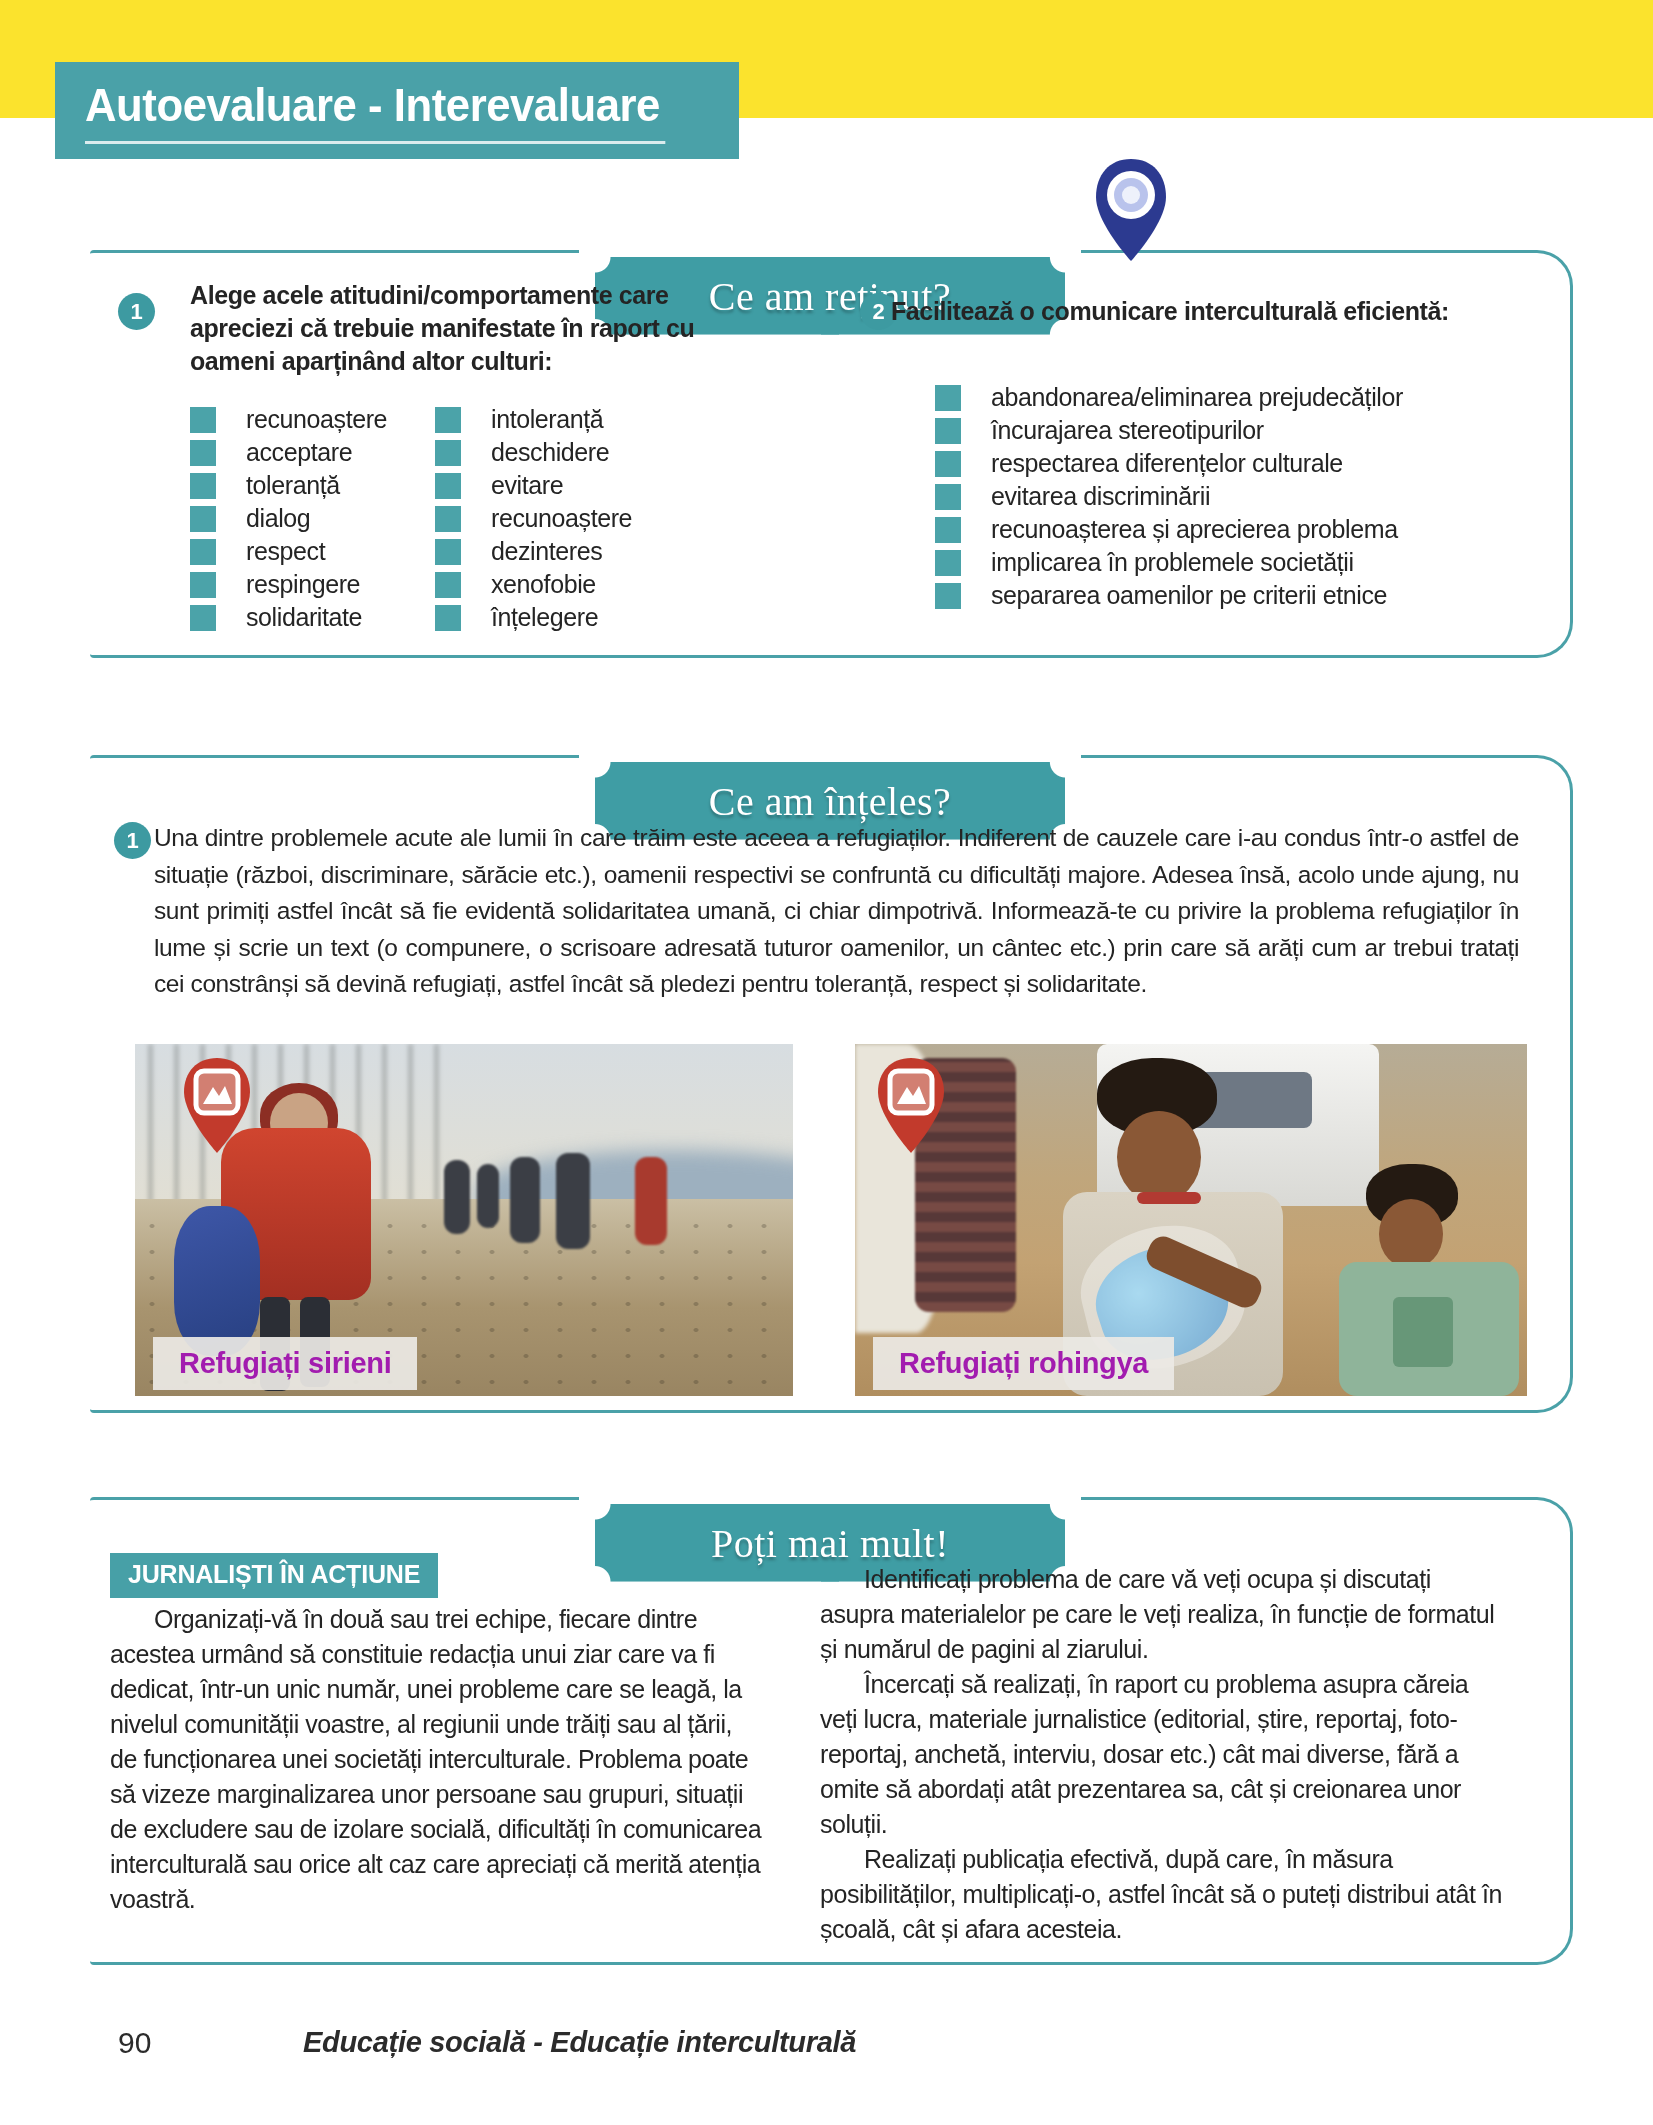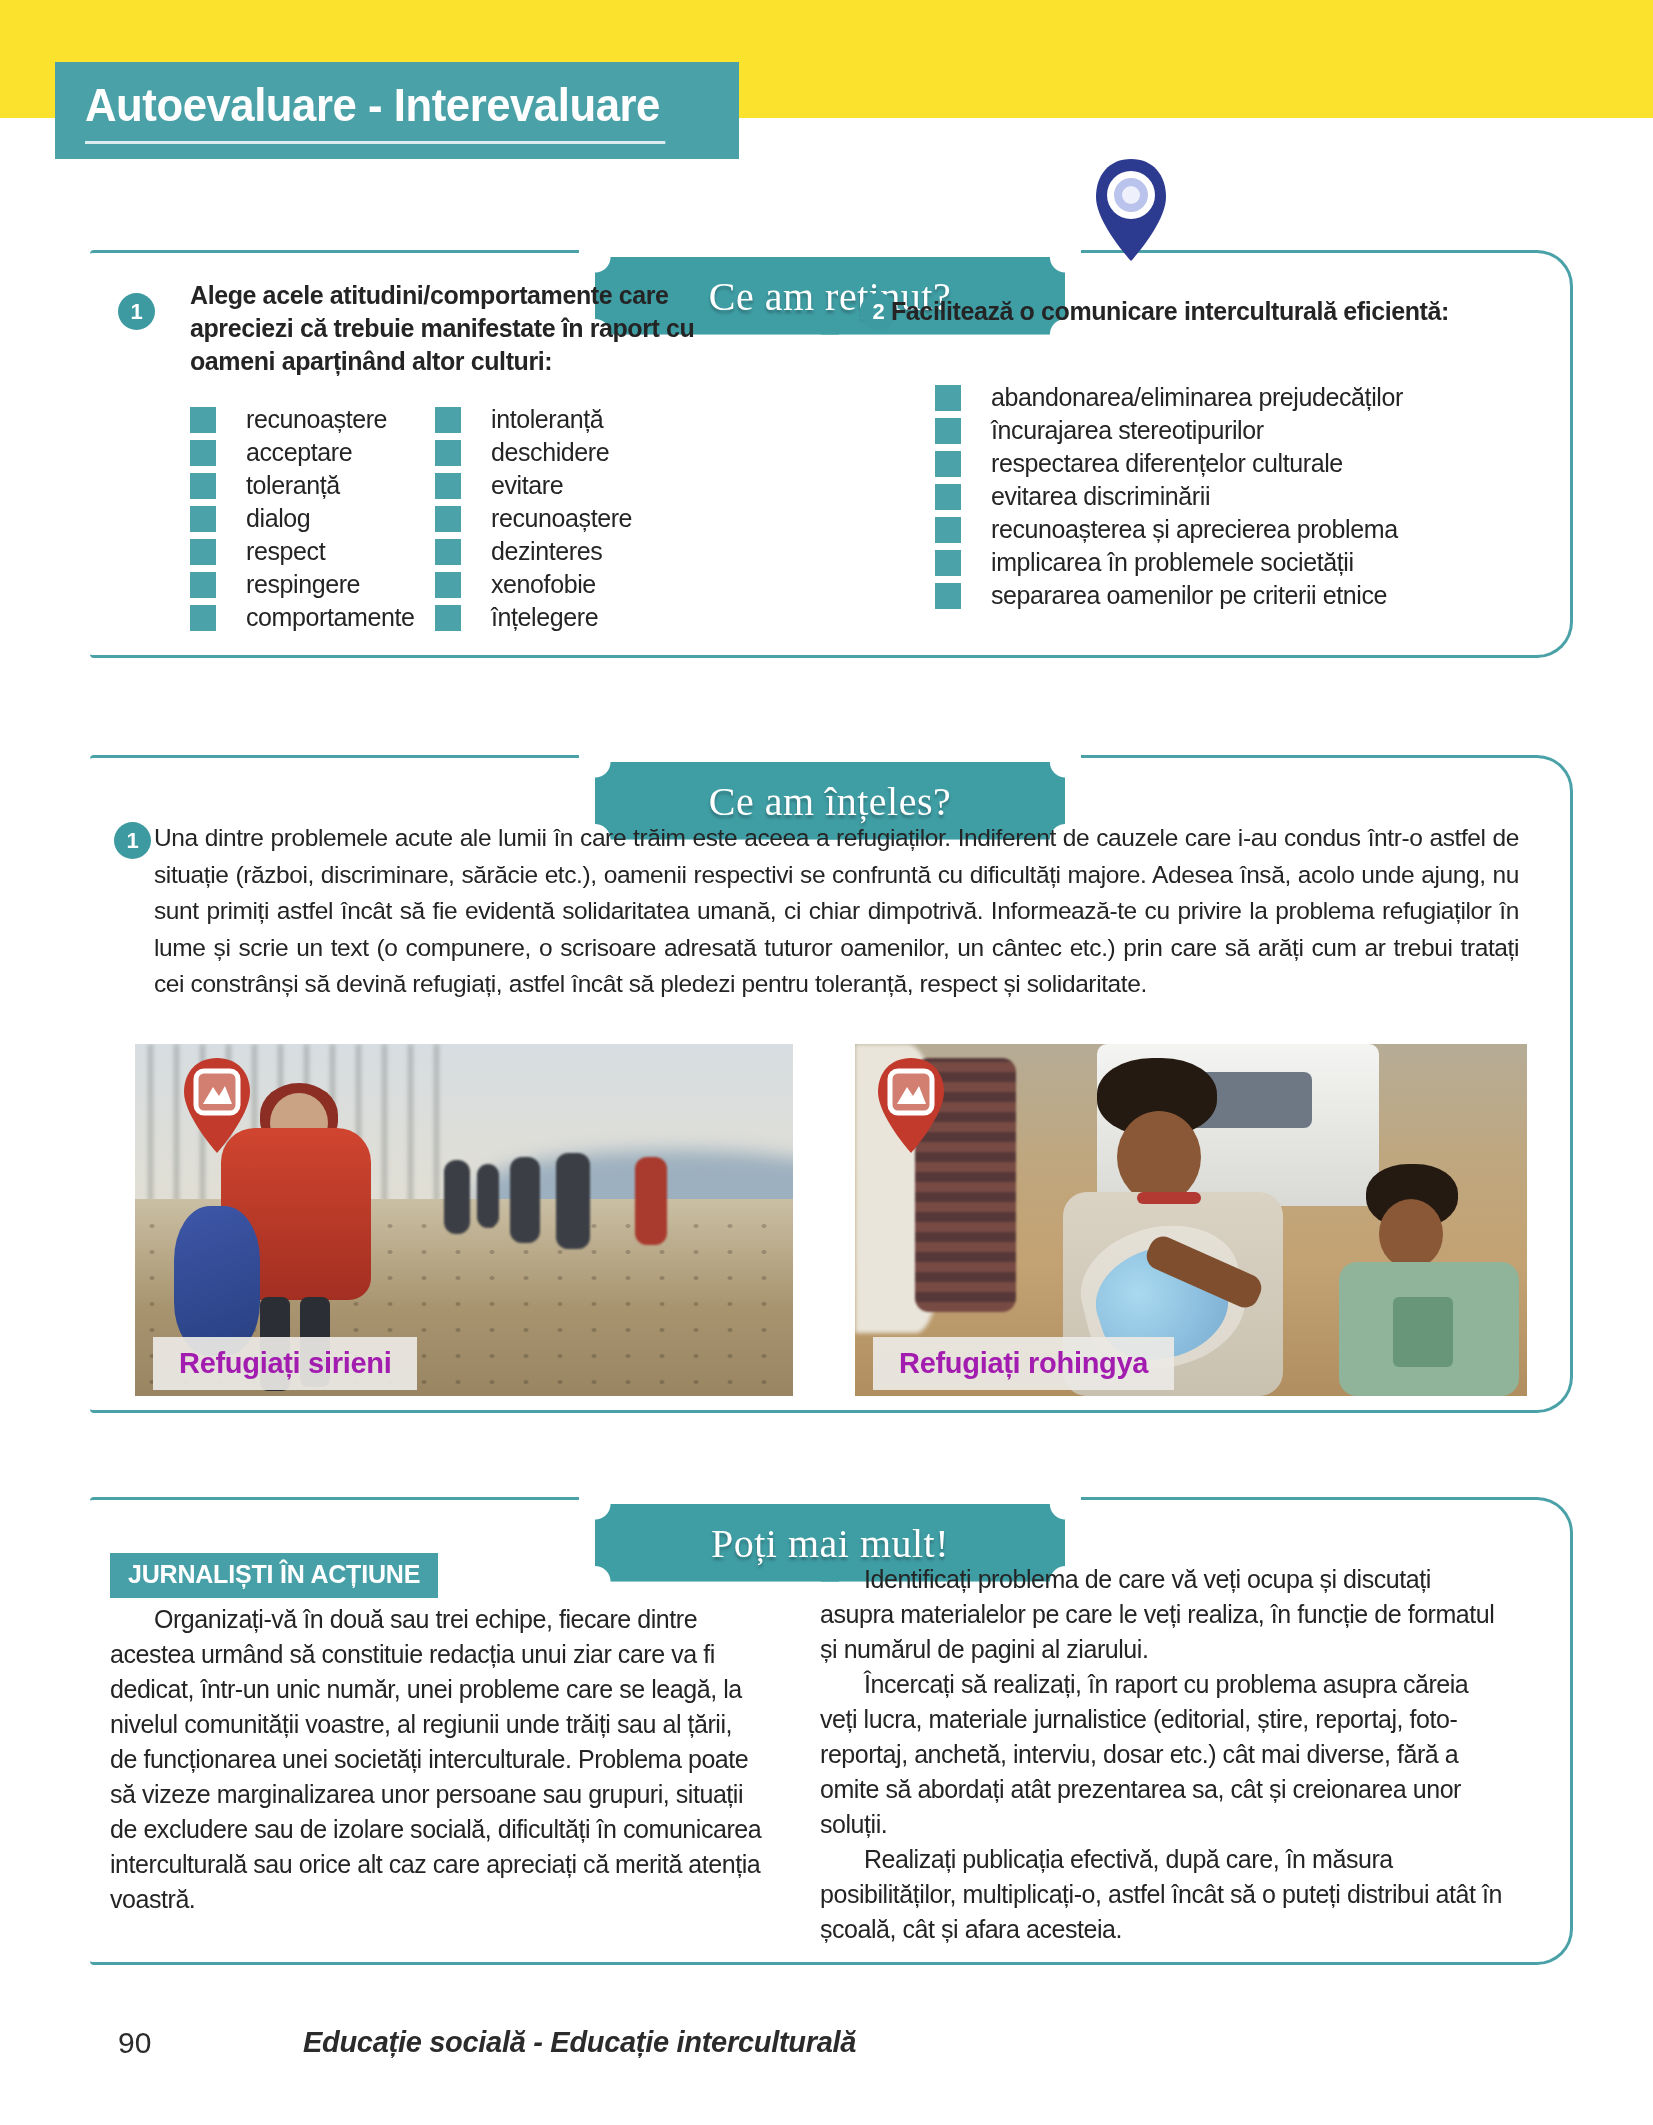--- a/index.html
+++ b/index.html
@@ -160,21 +160,21 @@
       <div class="chk-row">
           <span class="chk"></span>
           <span class="chk-label">respect</span>
         </div>
       <div class="chk-row">
           <span class="chk"></span>
           <span class="chk-label">respingere</span>
         </div>
       <div class="chk-row">
           <span class="chk"></span>
-          <span class="chk-label">comportamente</span>
+          <span class="chk-label">solidaritate</span>
         </div>
     </div>
     <div class="chk-col" id="q1-col2">
       <div class="chk-row">
           <span class="chk"></span>
           <span class="chk-label">intoleranță</span>
         </div>
       <div class="chk-row">
           <span class="chk"></span>
           <span class="chk-label">deschidere</span>

